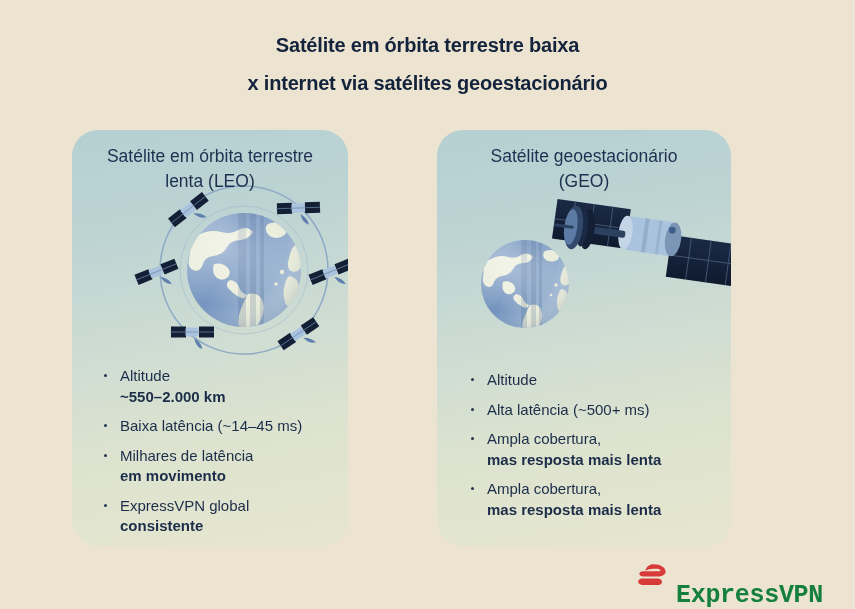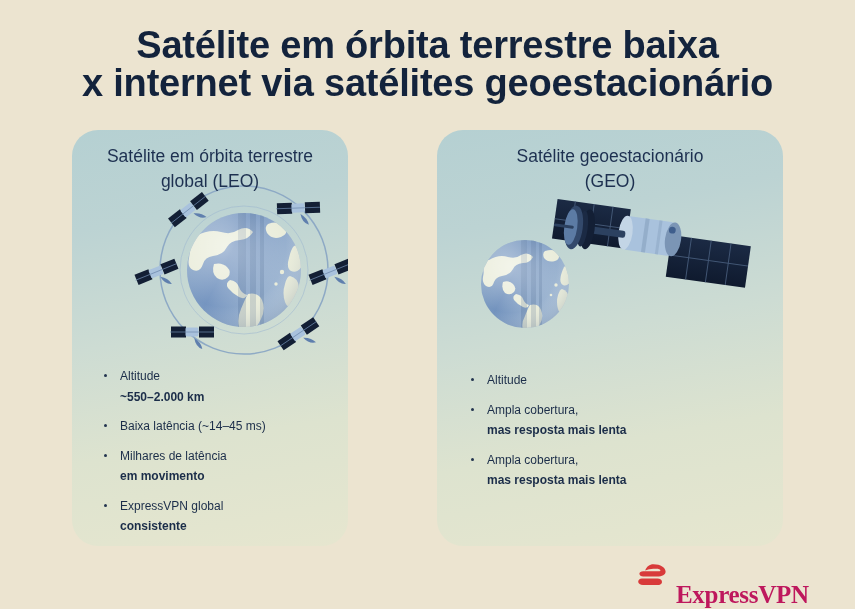--- a/index.html
+++ b/index.html
@@ -22,21 +22,21 @@
     inset: 0;
   }
 
   
   .title {
     position: absolute;
     left: 0;
     right: 0;
     top: 26px;
     text-align: center;
-    font-size: 38px;
+    font-size: 20px;
     line-height: 38px;
     font-weight: bold;
     color: #13233c;
     letter-spacing: -0.2px;
   }
   .title-line { display: block; white-space: nowrap; }
 
   
   .panel {
     position: absolute;
@@ -54,21 +54,21 @@
   .panel::after {
     
     content: "";
     position: absolute;
     inset: 0;
     background-image: radial-gradient(rgba(255,255,255,0.22) 0.6px, transparent 0.7px);
     background-size: 4px 4px;
     pointer-events: none;
   }
   .panel-leo { left: 72px;  width: 276px; }
-  .panel-geo { left: 437px; width: 346px; }
+  .panel-geo { left: 437px; width: 294px; }
 
   .panel-heading {
     position: absolute;
     top: 14px;
     left: 18px;
     right: 18px;
     text-align: center;
     font-size: 17.5px;
     line-height: 25px;
     color: #1d3050;
@@ -83,21 +83,21 @@
     margin: 0;
     padding: 0;
     list-style: none;
   }
   .bullets-leo { left: 28px; right: 16px; top: 236px; }
   .bullets-geo { left: 30px; right: 16px; top: 240px; }
 
   .bullets li {
     position: relative;
     padding-left: 20px;
-    font-size: 12px;
+    font-size: 15px;
     line-height: 20.5px;
     color: #1b2d49;
     margin-bottom: 9px;
   }
   .bullets li::before {
     content: "";
     position: absolute;
     left: 4px;
     top: 8px;
     width: 3.4px;
@@ -121,44 +121,44 @@
     left: 637px;
     top: 560px;
     width: 152px;
     height: 34px;
     display: flex;
     align-items: center;
     gap: 9px;
   }
   .logo-mark { width: 30px; height: 28px; flex: 0 0 auto; }
   .logo-word {
-    font-family: Liberation Serif, serif;
+    font-family: Liberation Mono, monospace;
     font-size: 25px;
     font-weight: bold;
-    color: #be185d;
+    color: #15803d;
     letter-spacing: -0.3px;
     white-space: nowrap;
     margin-top: 36px;
   }
 </style>
 </head>
 <body>
 
 <div class="infographic">
 
   <div class="title">
     <span class="title-line">Satélite em órbita terrestre baixa</span>
     <span class="title-line">x internet via satélites geoestacionário</span>
   </div>
 
   <div class="panel panel-leo">
 
     <div class="panel-heading">
       <span class="hl">Satélite em órbita terrestre</span>
-      <span class="hl">global (LEO)</span>
+      <span class="hl">lenta (LEO)</span>
     </div>
 
     <div class="art art-leo">
       <svg viewBox="0 0 252 180" width="252" height="180" aria-hidden="true">
         <defs>
           <clipPath id="globeClipLeo">
               <circle cx="126" cy="90" r="57"></circle>
             </clipPath>
           <linearGradient id="oceanLeo" x1="0" y1="0" x2="1" y2="0.5">
             <stop offset="0%" stop-color="#93aecc"></stop>
@@ -335,20 +335,23 @@
           </g>
         </g>
       </svg>
     </div>
 
     <ul class="bullets bullets-geo">
       <li>
         <span>Altitude</span>
       </li>
       <li>
+        <span>Alta latência (~500+ ms)</span>
+      </li>
+      <li>
         <span>Ampla cobertura,</span>
         <span class="l2">mas resposta mais lenta</span>
       </li>
       <li>
         <span>Ampla cobertura,</span>
         <span class="l2">mas resposta mais lenta</span>
       </li>
     </ul>
   </div>
 

